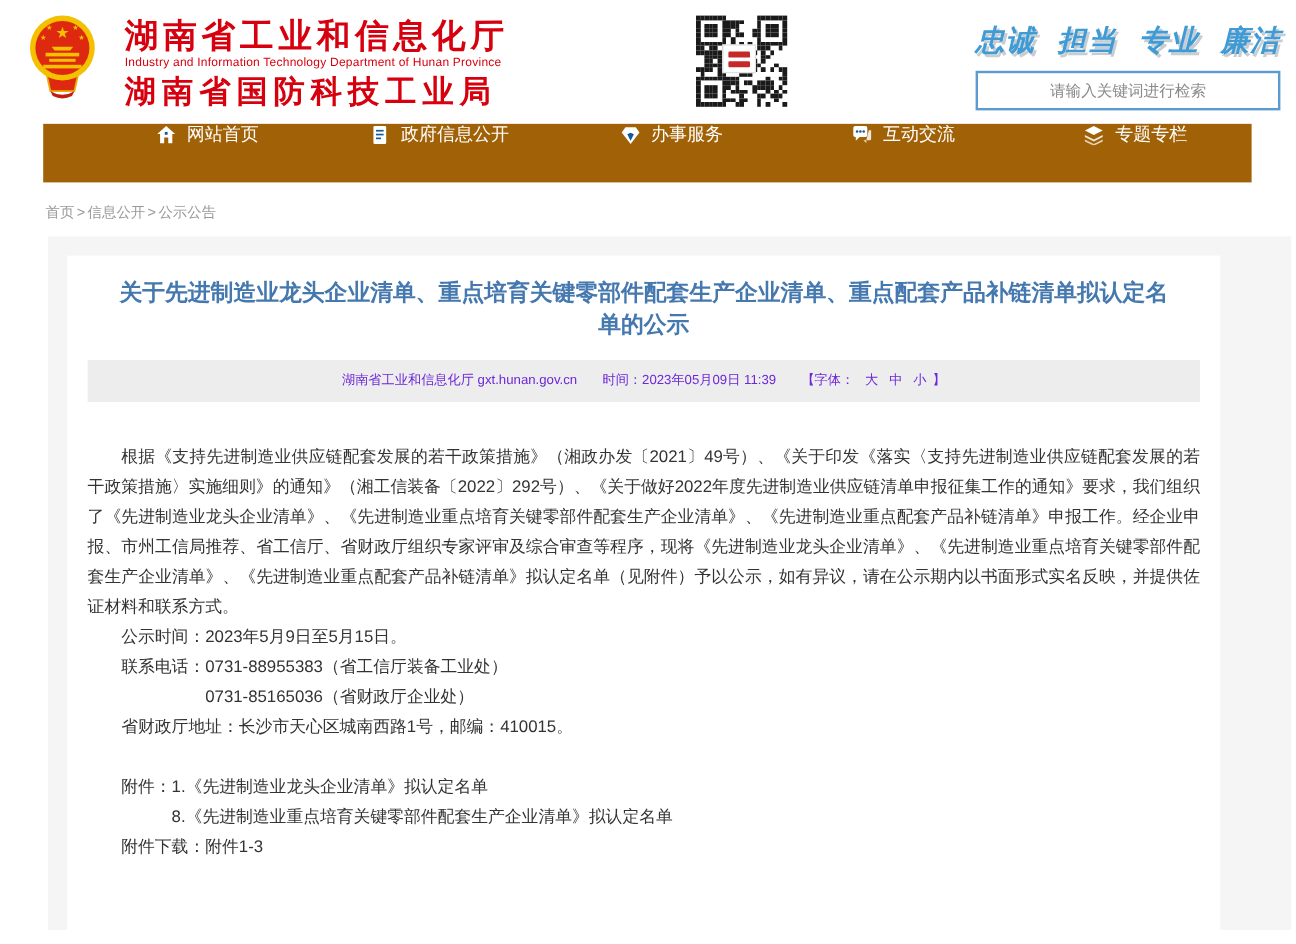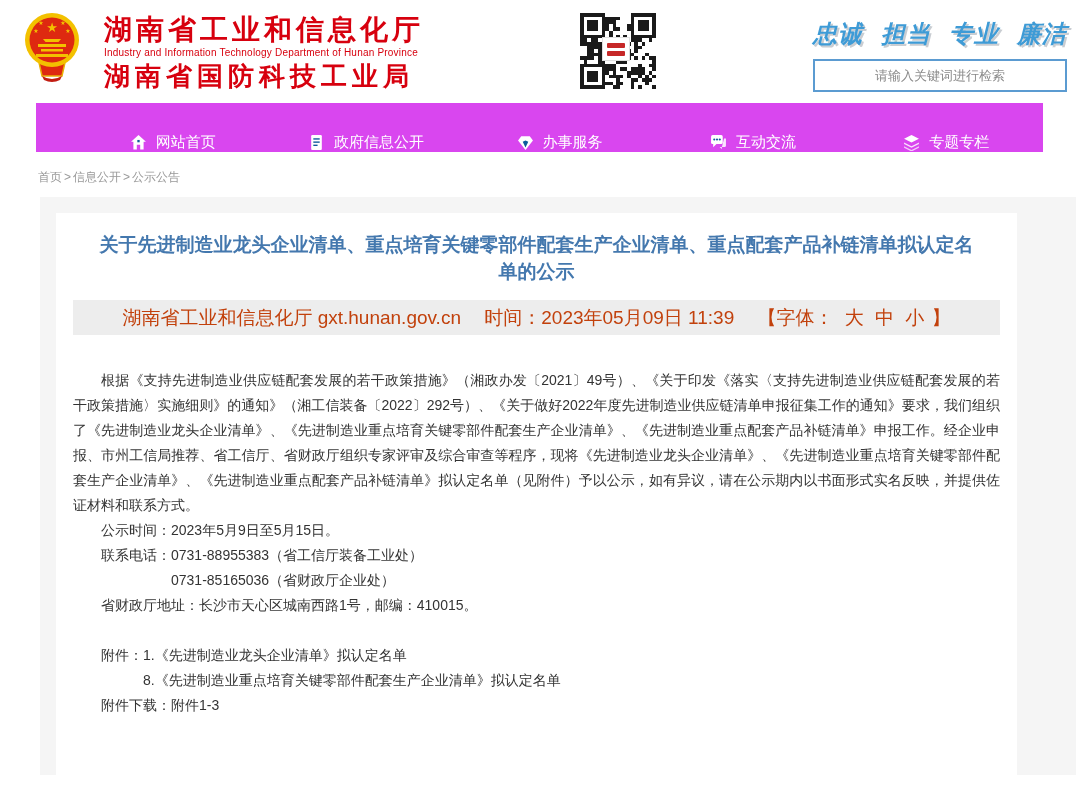--- a/index.html
+++ b/index.html
@@ -30,41 +30,41 @@
 
   .head-right { position:absolute; right:13px; top:18px; width:254px; }
   .slogan { display:flex; justify-content:space-between; font-size:24px; font-weight:bold;
             font-style:italic; color:#3e9bd6; text-shadow:2px 2px 0 #c9cdd2; letter-spacing:1px; }
   .search-input { margin-top:9px; width:254px; height:33px; border:2px solid #5b9bd1;
                   font-size:13px; text-align:center; color:#444; outline:none;
                   font-family:"Liberation Sans", sans-serif; }
   .search-input::placeholder { color:#8a8a8a; }
 
   
-  .main-nav { margin-left:36px; width:1007px; height:49px; background:#d946ef;
-              display:flex; align-items:flex-end;padding-left:40px; }
+  .main-nav { margin-left:36px; width:1007px; height:49px; background:#a16207;
+              display:flex; align-items:flex-start;padding-left:40px; }
   .nav-item { flex:1 1 0; display:flex; align-items:center; justify-content:center;
               gap:9px; color:#fff; font-size:15px; text-decoration:none; cursor:pointer; }
   .nav-icon { display:inline-flex; width:17px; height:17px; }
   .nav-icon svg { width:100%; height:100%; }
 
   
   .breadcrumb { margin:17px 0 11px 38px; font-size:12px; color:#999; }
   .breadcrumb a { color:#999; text-decoration:none; cursor:pointer; }
   .breadcrumb .sep { margin:0 2px; }
 
   
   .gray-panel { margin-left:40px; width:1036px; height:578px; background:#f5f5f5; overflow:hidden; }
   .card { margin-left:16px; margin-top:16px; width:961px; min-height:562px; background:#fff;
           padding:18px 17px 40px 17px; }
 
   .article-title { margin:0 auto; width:880px; font-size:19px; line-height:27px; font-weight:bold;
                    color:#4478ae; text-align:center; }
   .meta { margin-top:15px; height:35px; line-height:35px; background:#ededed; text-align:center;
-          font-size:19px; color:#c2410c; }
+          font-size:11px; color:#6d28d9; }
   .meta .gap { margin-left:18px; }
   .meta .font-opt { margin-left:6px; cursor:pointer; }
   .meta .font-opt:first-of-type { margin-left:0; }
   .meta .suffix { margin-left:2px; }
 
   .article-body { margin-top:33px; font-size:14px; line-height:25px; color:#333; }
   .para { margin:0; text-indent:2em; }
   .justify { text-align:justify; }
   .ind7 { text-indent:7em; }
   .ind5 { text-indent:5em; }

